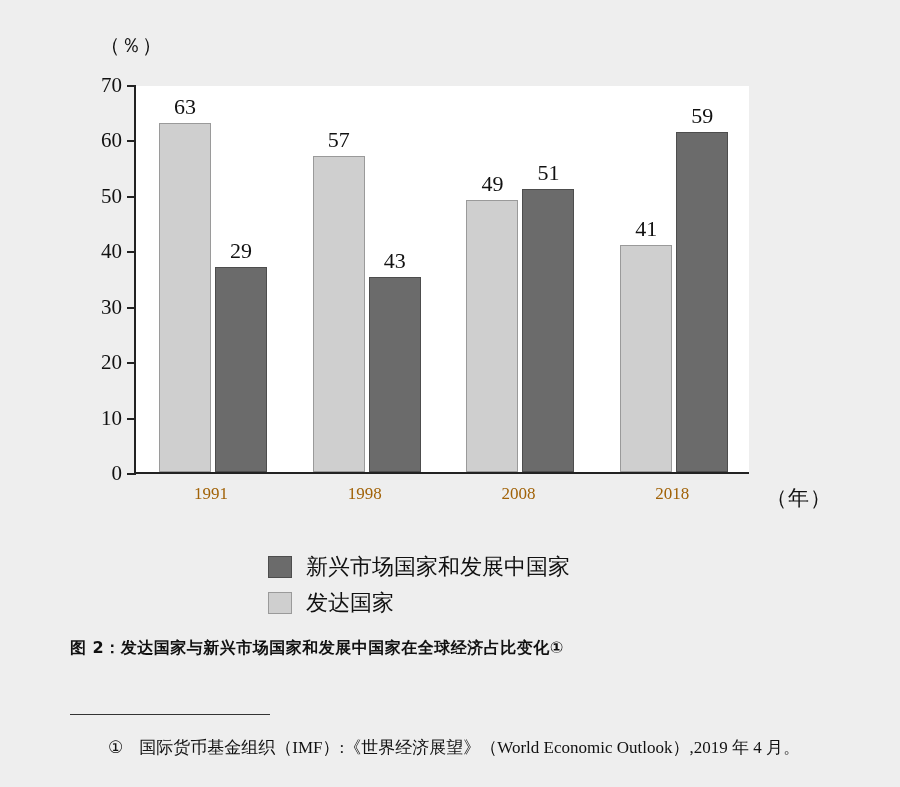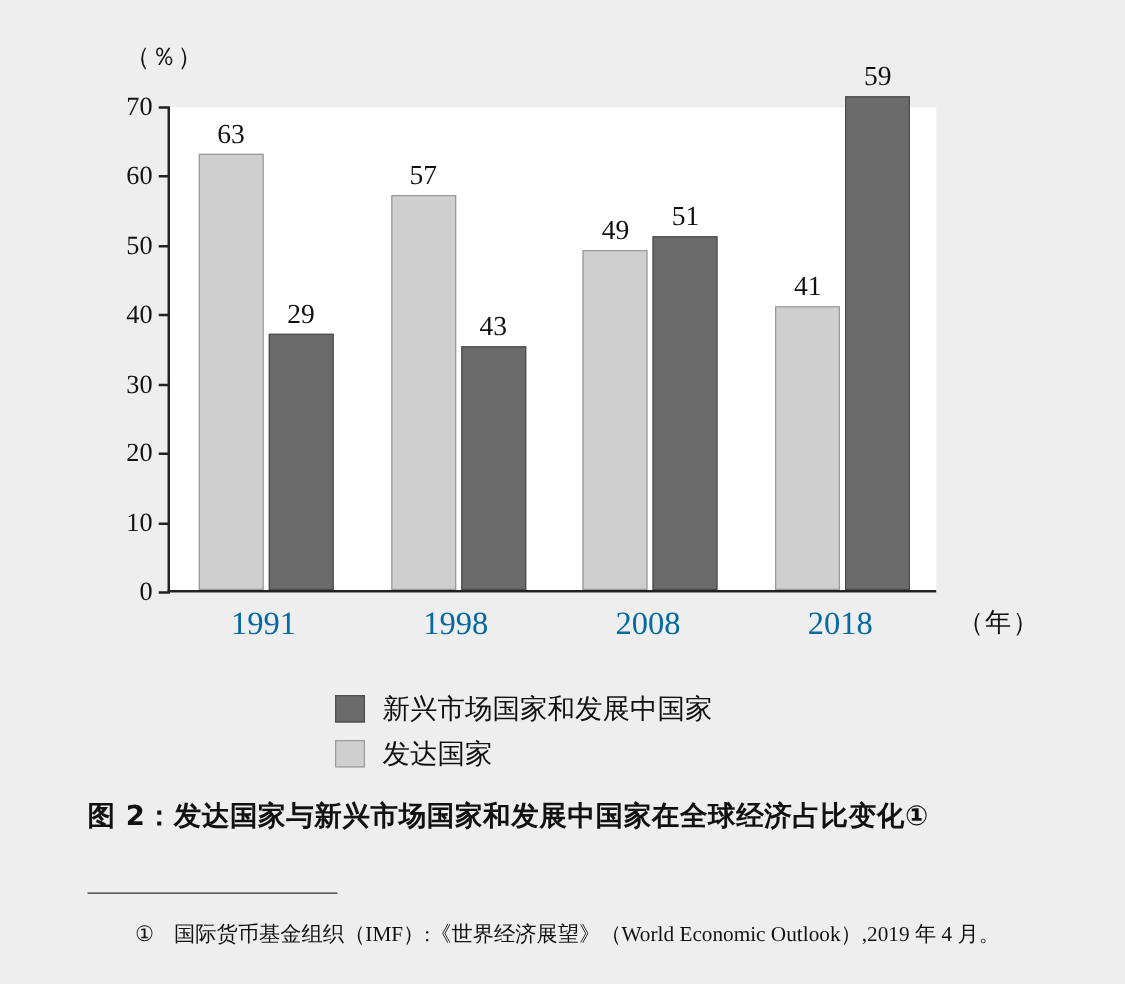--- a/index.html
+++ b/index.html
@@ -125,22 +125,22 @@
     position: absolute;
     left: 0;
     top: 398px;
     width: 615px;
     height: 40px;
   }
   .x-label {
     position: absolute;
     top: 0;
     transform: translateX(-50%);
-    font-size: 26px;
-    color: #0369a1;
+    font-size: 17px;
+    color: #a16207;
     white-space: nowrap;
   }
   .x-axis-unit {
     position: absolute;
     left: 632px;
     top: 398px;
     font-size: 21px;
     letter-spacing: 1px;
     white-space: nowrap;
   }
@@ -176,21 +176,21 @@
     font-size: 22px;
     font-family: "DejaVu Sans", sans-serif;
     color: #111;
   }
 
   
   .caption {
     position: absolute;
     left: 70px;
     top: 638px;
-    font-size: 22px;
+    font-size: 16px;
     font-weight: bold;
     font-family: "DejaVu Sans", sans-serif;
     color: #111;
     letter-spacing: 0.5px;
   }
 
   
   .footnote-rule {
     position: absolute;
     left: 70px;
@@ -282,21 +282,21 @@
                 <span class="bar-value">49</span>
               </div>
               <div class="bar emerging" style="left: 78.875px; height: 282.686px;">
                 <span class="bar-value">51</span>
               </div>
             </div>
             <div class="group" style="left: 461.25px; width: 153.75px;">
               <div class="bar developed" style="left: 22.875px; height: 227.257px;">
                 <span class="bar-value">41</span>
               </div>
-              <div class="bar emerging" style="left: 78.875px; height: 395px;">
+              <div class="bar emerging" style="left: 78.875px; height: 340px;">
                 <span class="bar-value">59</span>
               </div>
             </div>
           </div>
       </div>
       <div class="x-labels" id="xlabels">
           <div class="x-label" style="left: 76.875px;">1991</div>
           <div class="x-label" style="left: 230.625px;">1998</div>
           <div class="x-label" style="left: 384.375px;">2008</div>
           <div class="x-label" style="left: 538.125px;">2018</div>

